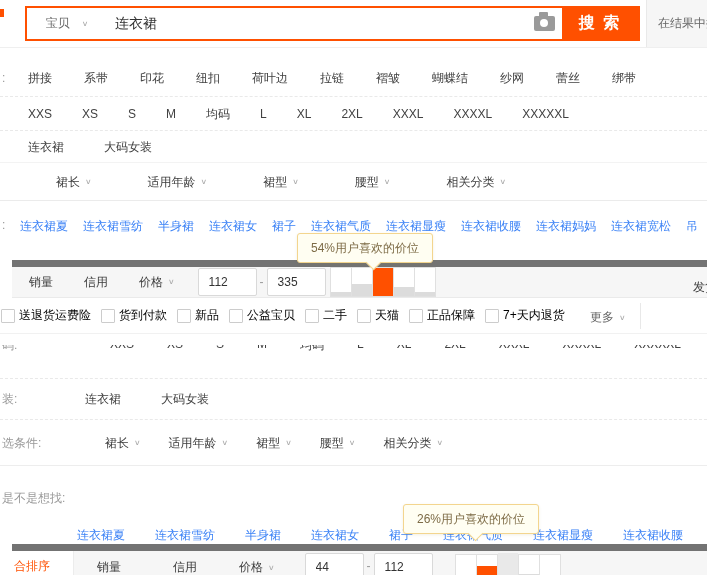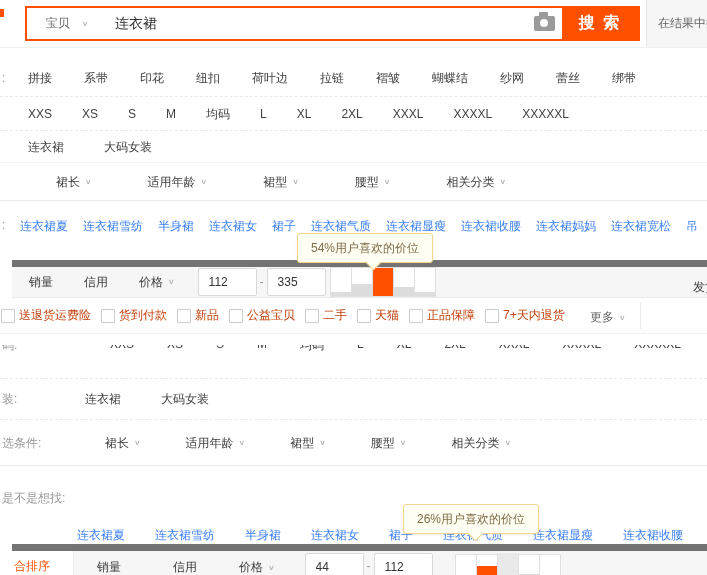--- a/index.html
+++ b/index.html
@@ -41,30 +41,30 @@
   .pdash{color:#999;margin:0 3px;}
   .hist{display:flex;align-items:flex-end;height:30px;}
   .hcell{width:22px;height:30px;border:1px solid #e0e0e0;margin-right:-1px;background:#fff;display:flex;align-items:flex-end;box-sizing:border-box;cursor:pointer;}
   .hbar{width:100%;}
   .hbar.gray{background:#dcdcdc;}
   .hbar.orange{background:#ff5000;}
   .hbar.grayfull{background:#e9e9e9;}
   #ship-to{position:absolute;left:681px;top:12px;color:#3c3c3c;width:40px;overflow:hidden;white-space:nowrap;}
   
   #services{top:298px;height:36px;padding-left:1px;gap:10px;border-bottom:1px solid #f1f1f1;}
-  .cb{display:inline-flex;align-items:center;gap:4px;color:#c2410c;cursor:pointer;}
+  .cb{display:inline-flex;align-items:center;gap:4px;color:#000000;cursor:pointer;}
   .cbbox{width:12px;height:12px;border:1px solid #ccc;border-radius:1px;background:#fff;display:inline-block;}
   #services .cb:first-child .cbbox{margin-left:-16px;}
   #more-link{position:absolute;left:590px;top:11px;color:#666;cursor:pointer;display:inline-flex;align-items:center;}
   #svc-divider{position:absolute;left:640px;top:5px;width:1px;height:26px;background:#e8e8e8;}
   
   #s2-sizes{top:345px;height:34px;padding-left:110px;gap:33px;border-bottom:1px dashed #e9e9e9;overflow:hidden;align-items:flex-start;}
   #s2-sizes .inner{display:flex;gap:33px;margin-top:-8px;}
   #s2-cats{top:380px;height:40px;padding-left:85px;gap:40px;border-bottom:1px dashed #e9e9e9;}
-  #s2-dd{top:421px;height:45px;padding-left:77px;gap:17px;border-bottom:1px solid #ededed;}
+  #s2-dd{top:421px;height:45px;padding-left:77px;border-bottom:1px solid #ededed;}
   #s2-rel{top:467px;height:77px;padding-left:77px;gap:30px;align-items:flex-end;padding-top:23px;}
   .s2label{position:absolute;left:2px;color:#999;}
   #s2-sizes .s2label{margin-top:-8px;}
   
   #sortbar2{top:544px;height:31px;border-bottom:none;align-items:flex-start;}
   #sort-tab{width:62px;height:31px;background:#fff;border-right:1px solid #ececec;color:#ff5000;line-height:30px;padding-left:2px;box-sizing:border-box;cursor:pointer;}
   #sortbar2 .sb-label{margin-top:8px;}
   #sortbar2 .pinput{margin-top:2px;}
   #sortbar2 .pdash{margin-top:8px;}
   #sortbar2 .hist{margin-top:3px;}

